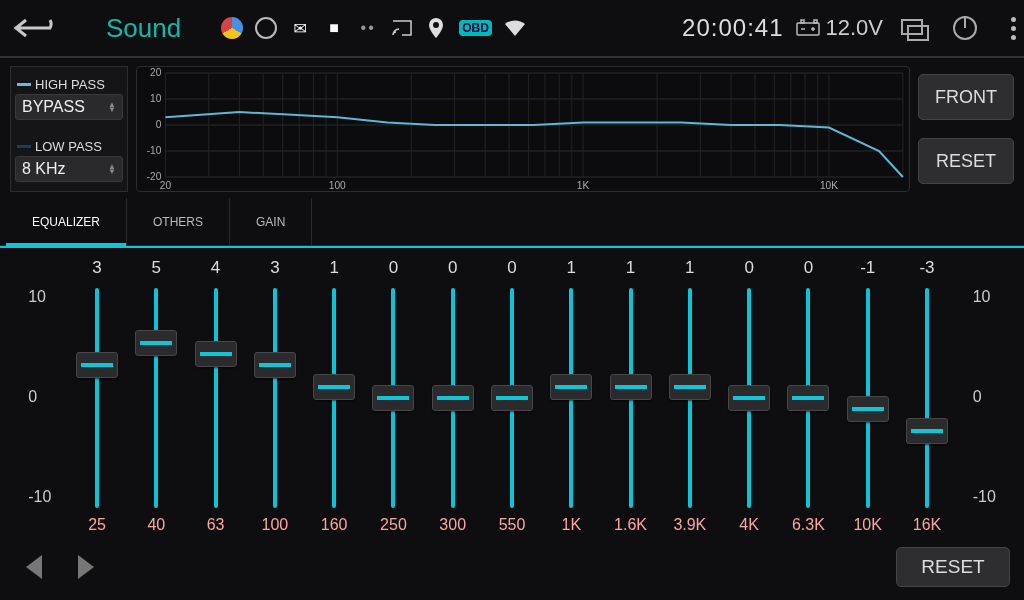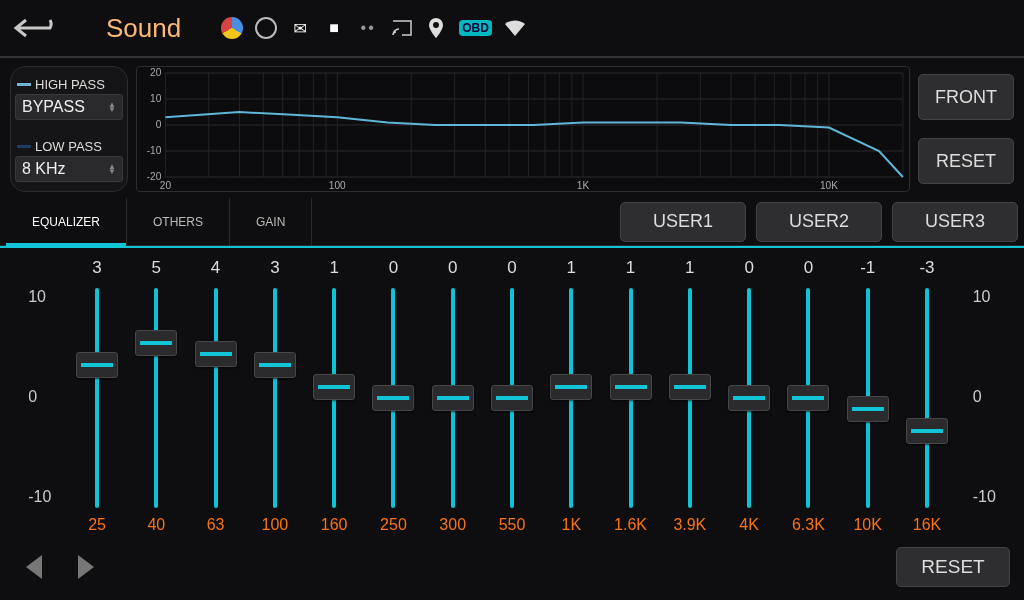--- a/index.html
+++ b/index.html
@@ -16,21 +16,21 @@
     height: 56px;
     display: flex; align-items: center;
     padding: 0 8px;
   }
   .back-btn {
     width: 50px; height: 34px;
     display:flex;align-items:center;justify-content:center;
   }
   .back-btn svg { stroke:#c8c8c8; stroke-width:3; fill:none; }
   .title {
-    font-size: 26px; color:#fdba74; font-weight:500;
+    font-size: 26px; color:#14b8a6; font-weight:500;
     margin-left: 48px; margin-right: 40px;
   }
   .status-icons { display:flex; align-items:center; gap:12px; }
   .circle-icon { width:22px;height:22px;border-radius:50%;background:#fff;display:inline-block; }
   .circle-icon.tri { background: conic-gradient(#4a90e2 0 120deg,#f0c419 120deg 240deg,#d64545 240deg 360deg); }
   .ring-icon { width:22px;height:22px;border:2px solid #bbb;border-radius:50%;display:inline-block; }
   .sq-icon { width:22px;height:22px;display:flex;align-items:center;justify-content:center;color:#fff; }
   .obd-badge { background:#00b8c0;color:#003;border-radius:4px;padding:1px 3px;font-weight:bold;font-size:12px; }
   .time-txt { font-size:24px;color:#ddd;margin-left:24px;letter-spacing:1px; }
   .batt { display:flex;align-items:center;gap:4px;margin-left:12px; }
@@ -42,21 +42,21 @@
   .power-icon{width:24px;height:24px;border:2px solid #aaa;border-radius:50%;position:relative;margin-left:26px;}
   .power-icon::after{content:'';position:absolute;left:50%;top:-2px;width:2px;height:12px;background:#aaa;transform:translateX(-50%);}
   .menu-dots{display:flex;flex-direction:column;gap:4px;margin-left:34px;}
   .menu-dots span{width:5px;height:5px;background:#bbb;border-radius:50%;}
   .right-cluster { margin-left:auto; display:flex; align-items:center; }
   .separator{height:2px;background:#333;width:100%;}
 
   
   .filter-row { display:flex; padding:8px 10px 6px 10px; gap:8px; height:140px; }
   .hp-lp {
-    width:118px; border:1px solid #2d2d2f; border-radius:15px;
+    width:118px; border:1px solid #2d2d2f; border-radius:0;
     display:flex;flex-direction:column;justify-content:center;gap:2px;padding:4px 4px;
     background:#151517;
   }
   .hp-lp .lbl{display:flex;align-items:center;gap:4px;font-size:13px;color:#ddd;padding-left:2px;}
   .hp-lp .lbl .swatch{width:14px;height:3px;display:inline-block;}
   .spin {
     background:#2a2a2c;border:1px solid #3a3a3c;border-radius:3px;
     display:flex;align-items:center;justify-content:space-between;
     padding:3px 6px;font-size:16px;color:#eee;height:26px;
   }
@@ -97,21 +97,21 @@
   .band .val { height:24px; font-size:17px; color:#ddd; }
   .band .track-wrap { flex:1; position:relative; width:100%; display:flex;justify-content:center; padding:6px 0 6px 0;}
   .band .track { width:4px; height:100%; background:#0ec3d5; border-radius:2px; position:relative; }
   .band .knob {
     position:absolute; left:50%; transform:translate(-50%,-50%);
     width:42px; height:26px; background:#2b2b2d; border:1px solid #474749;border-radius:3px;
     display:flex;align-items:center;justify-content:center;
     box-shadow:0 1px 2px rgba(0,0,0,.6);
   }
   .band .knob::after{content:'';width:80%;height:4px;background:#11c4d6;}
-  .band .freq { height:22px; font-size:16px; color:#f97316; margin-top:2px;}
+  .band .freq { height:22px; font-size:16px; color:#fca5a5; margin-top:2px;}
 
   
   .bottom-row { display:flex; align-items:center; gap:16px; padding:6px 14px 0 14px; height:52px;}
   .tri-btn { width:38px;height:36px;display:flex;align-items:center;justify-content:center; }
   .tri-btn svg{fill:#777;}
   .preset-name{
     background:#232325;border:1px solid #3d3d3f;border-radius:4px;
     width:170px;height:40px;display:flex;align-items:center;justify-content:center;font-size:20px;color:#eee;
   }
   .bottom-row .dark-btn.reset2{ margin-left:auto; width:114px;height:40px;font-size:19px;}
@@ -143,20 +143,41 @@
           <path d="M7 0a7 7 0 00-7 7c0 5 7 13 7 13s7-8 7-13a7 7 0 00-7-7z" fill="#ddd"></path>
           <circle cx="7" cy="7" r="3" fill="#0e0e10"></circle>
         </svg>
     </span>
     <span class="obd-badge">OBD</span>
     <span class="sq-icon">
       <svg width="22" height="18" viewBox="0 0 22 18">
           <path d="M11 17l10-12a16 16 0 00-20 0z" fill="#ddd"></path>
         </svg>
     </span>
+  </div>
+  <div class="right-cluster">
+    <span class="time-txt">20:00:41</span>
+    <span class="batt">
+      <svg width="26" height="18" viewBox="0 0 26 18">
+          <rect x="1" y="4" width="22" height="12" rx="1"></rect>
+          <rect x="5" y="1" width="3" height="3"></rect>
+          <rect x="18" y="1" width="3" height="3"></rect>
+          <line x1="5" y1="10" x2="9" y2="10"></line>
+          <line x1="15" y1="10" x2="19" y2="10"></line>
+          <line x1="17" y1="8" x2="17" y2="12"></line>
+        </svg>
+      <span style="font-size:22px;color:#ccc;">12.0V</span>
+    </span>
+    <span class="rects-icon"></span>
+    <span class="power-icon"></span>
+    <span class="menu-dots">
+        <span></span>
+        <span></span>
+        <span></span>
+      </span>
   </div>
 </div>
 <div class="separator"></div>
 
 <div class="filter-row">
   <div class="hp-lp">
     <div class="lbl">
       <span class="swatch" id="hp-sw" style="background: rgb(111, 182, 214);"></span>
       <span>HIGH PASS</span>
     </div>
@@ -225,25 +246,20 @@
   <div class="fr-col">
     <div class="dark-btn">FRONT</div>
     <div class="dark-btn">RESET</div>
   </div>
 </div>
 
 <div class="tabs-row" id="tabs-row">
     <div class="tab sep active">EQUALIZER</div>
     <div class="tab sep">OTHERS</div>
     <div class="tab sep">GAIN</div>
-    <div class="user-btns">
-      <div class="dark-btn">USER1</div>
-      <div class="dark-btn">USER2</div>
-      <div class="dark-btn">USER3</div>
-    </div>
   </div>
 <div class="cyan-line"></div>
 
 <div class="eq-area">
   <div class="eq-cols" id="eq-cols">
       <div class="scale-col">
         <div class="top"></div>
         <div class="scale">
           <span>10</span>
           <span>0</span>

